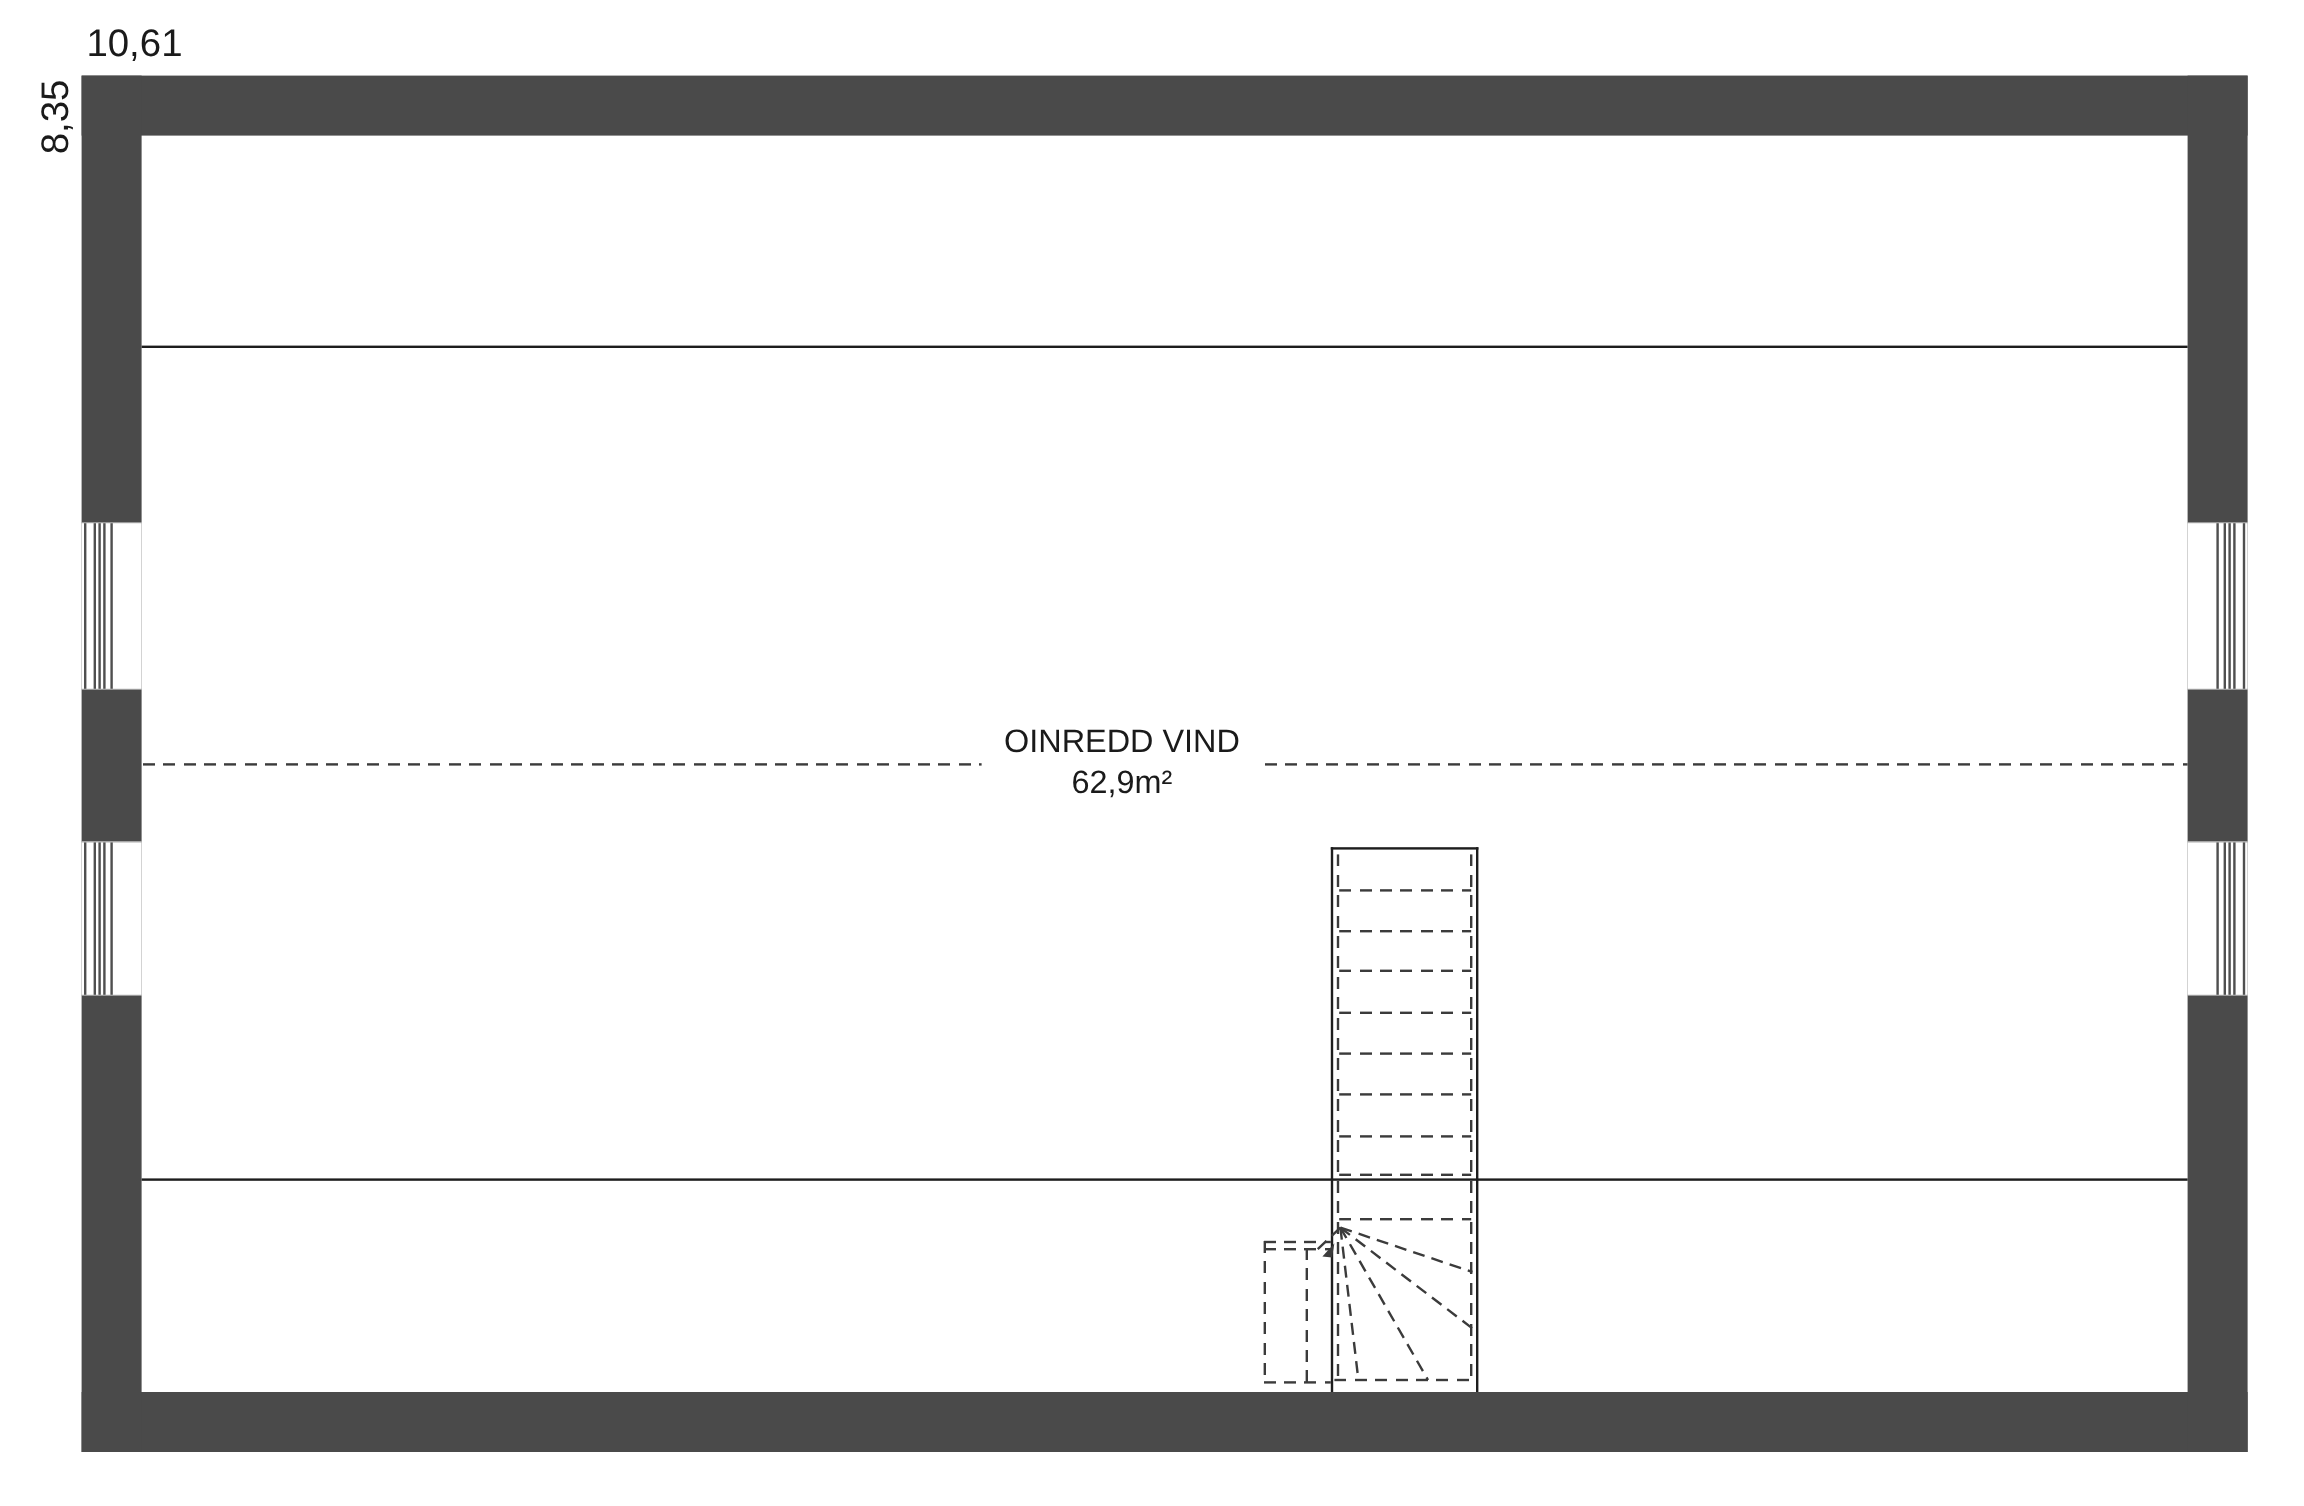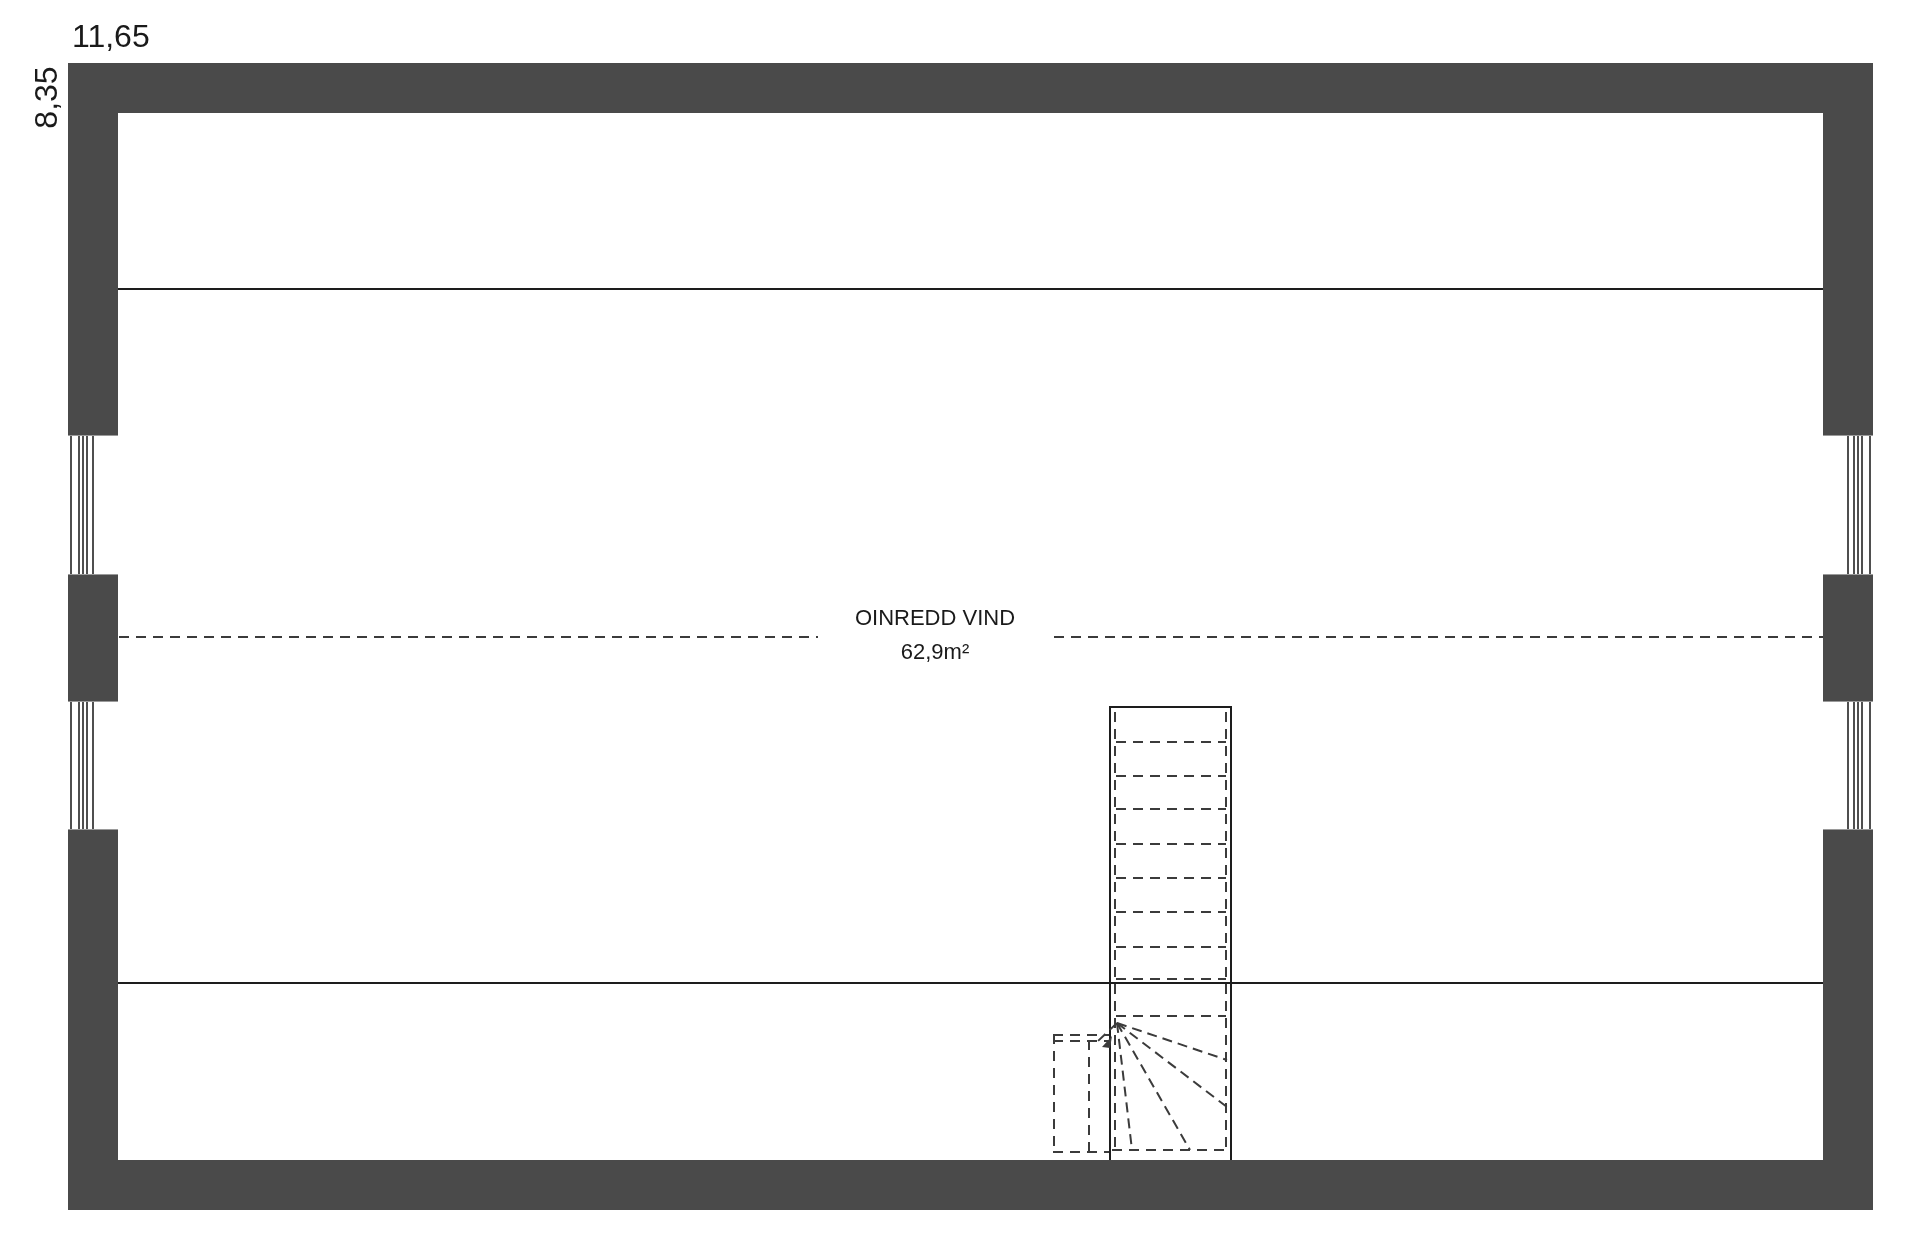--- a/index.html
+++ b/index.html
@@ -18,31 +18,31 @@
     background-image:repeating-linear-gradient(90deg,var(--dash) 0 10px,transparent 10px 17px);}
   .dash-v{position:absolute;width:2px;
     background-image:repeating-linear-gradient(180deg,var(--dash) 0 10px,transparent 10px 17px);}
   .window{position:absolute;background:var(--background);
     border-top:1px solid var(--window_edge);border-bottom:1px solid var(--window_edge);}
   .wline{position:absolute;top:0;bottom:0;width:2px;background:var(--window_line);}
   .dim{position:absolute;font-size:32px;color:var(--text);white-space:nowrap;}
   .dim-h{transform:rotate(-90deg);transform-origin:center center;text-align:center;width:90px;}
   .room-label{
     position:absolute;left:818px;top:601px;width:234px;z-index:6;
-    background:var(--background);text-align:center;line-height:34px;font-size:22px;
+    background:var(--background);text-align:center;line-height:34px;font-size:27px;
   }
   .stair-el{z-index:4;}
   svg.fan{position:absolute;left:1080px;top:1005px;z-index:4;}
 </style>
 </head>
 <body>
 
 <div class="canvas">
 
-  <div class="dim" style="left:72px;top:18px;">11,65</div>
+  <div class="dim" style="left:72px;top:18px;">10,61</div>
   <div class="dim dim-h" style="left:1px;top:79px;">8,35</div>
 
   <div class="wall" style="left:68px;top:63px;width:1805px;height:50px;"></div>
   <div class="wall" style="left:68px;top:1160px;width:1805px;height:50px;"></div>
   <div class="wall" style="left:68px;top:63px;width:50px;height:1147px;"></div>
   <div class="wall" style="left:1823px;top:63px;width:50px;height:1147px;"></div>
 
   <div class="window" style="left:68px;top:435px;width:50px;height:138px;z-index:2;">
     <span class="wline" style="left:2px;"></span>
     <span class="wline" style="left:10px;"></span>

